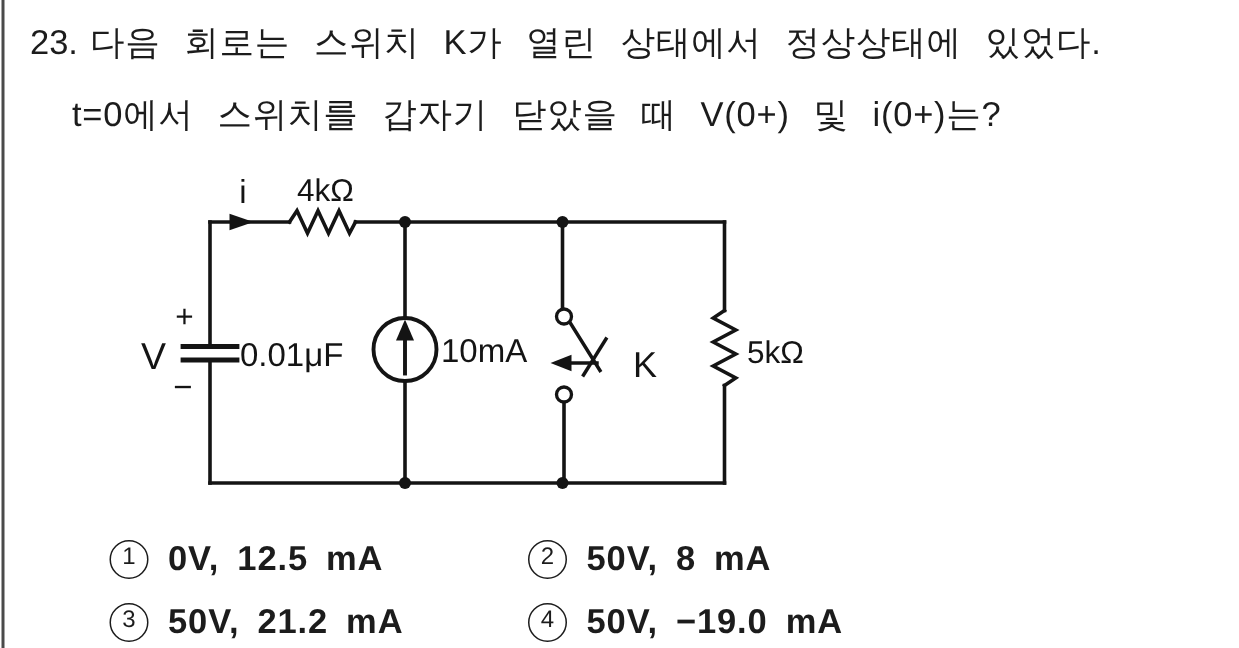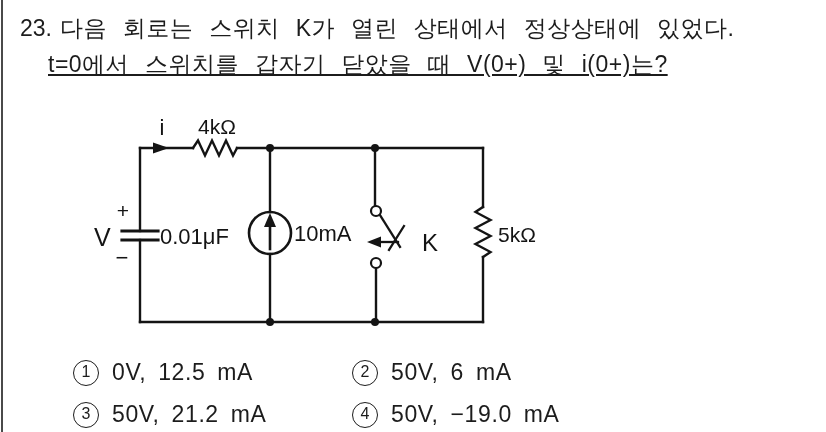--- a/index.html
+++ b/index.html
@@ -15,36 +15,36 @@
   .left-rule{
     position:absolute;left:1px;top:0;width:2px;height:432px;
     background:#4a4a4a;
   }
   .qline{
     position:absolute;left:20px;
     font-size:23px;letter-spacing:.5px;word-spacing:9px;
     color:#1c1c1c;white-space:nowrap;
   }
   .qline1{top:13px;}
-  .qline2{top:49px;padding-left:28px;text-decoration:underline;}
+  .qline2{top:61px;padding-left:28px;}
   .qnum{margin-right:8px;letter-spacing:0;}
   .circuit-wrap{position:absolute;left:90px;top:105px;width:470px;height:235px;}
   svg text{fill:#141414;}
   .options{position:absolute;left:0;top:0;}
   .opt{
     position:absolute;display:flex;align-items:center;gap:13px;
     font-size:23px;color:#1c1c1c;white-space:nowrap;
   }
   .opt .marker{
     box-sizing:border-box;
     width:26px;height:26px;border:1.7px solid #1c1c1c;border-radius:50%;
     font-size:16px;line-height:22.5px;text-align:center;flex:0 0 auto;
     letter-spacing:0;
   }
-  .opt .opt-text{letter-spacing:.6px;word-spacing:5px;}
+  .opt .opt-text{letter-spacing:.6px;word-spacing:5px;font-weight:bold;}
   .opt1{left:73px;top:359px;}
   .opt2{left:352px;top:359px;}
   .opt3{left:73px;top:401px;}
   .opt4{left:352px;top:401px;}
 </style>
 </head>
 <body>
 
 <div class="page">
 
@@ -117,21 +117,21 @@
     </svg>
   </div>
 
   <div class="options">
     <div class="opt opt1">
       <span class="marker">1</span>
       <span class="opt-text">0V, 12.5 mA</span>
     </div>
     <div class="opt opt2">
       <span class="marker">2</span>
-      <span class="opt-text">50V, 6 mA</span>
+      <span class="opt-text">50V, 8 mA</span>
     </div>
     <div class="opt opt3">
       <span class="marker">3</span>
       <span class="opt-text">50V, 21.2 mA</span>
     </div>
     <div class="opt opt4">
       <span class="marker">4</span>
       <span class="opt-text">50V, −19.0 mA</span>
     </div>
   </div>

